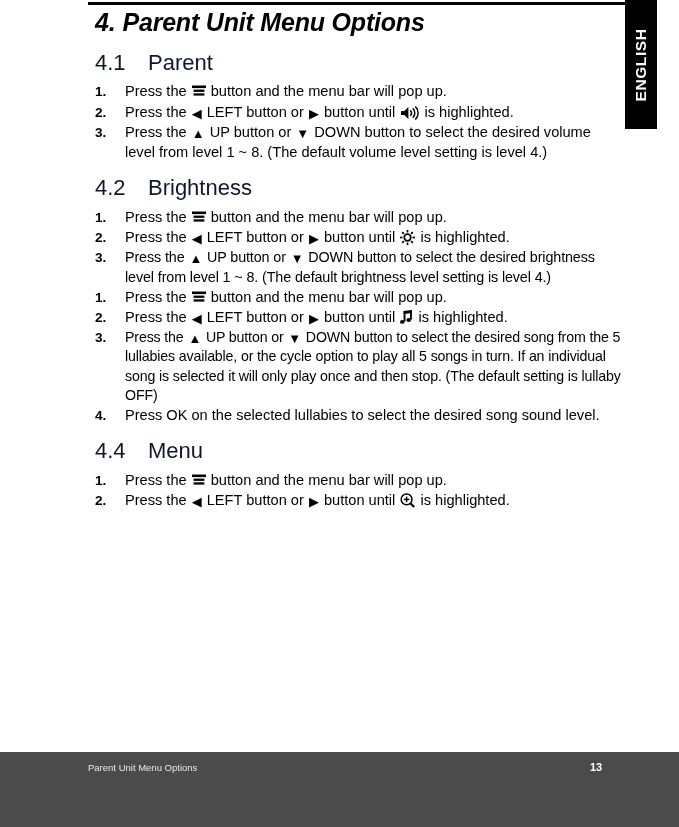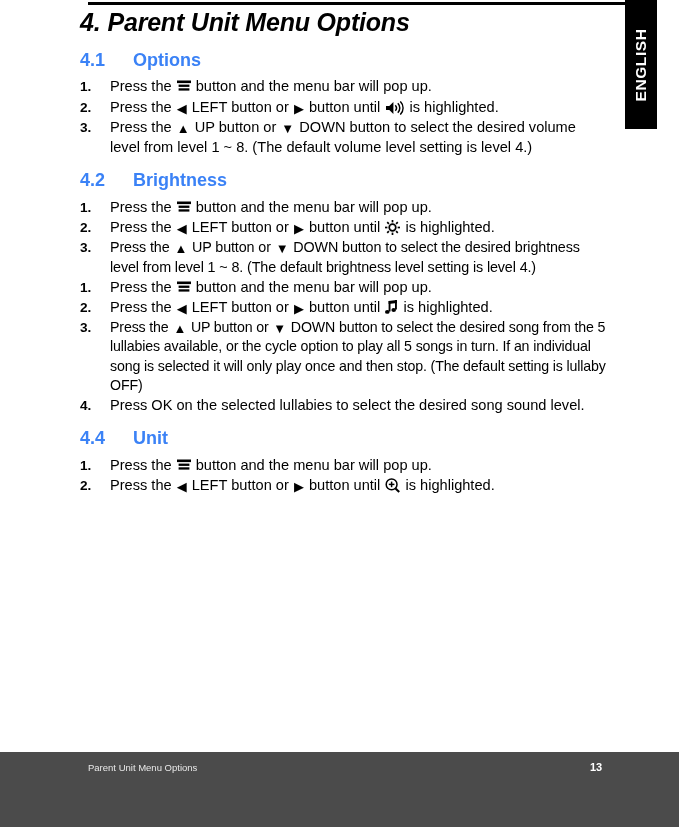--- a/index.html
+++ b/index.html
@@ -48,41 +48,41 @@
     color: #ffffff;
     font-size: 15.5px;
     font-weight: bold;
     letter-spacing: 0.6px;
     font-family: "Liberation Sans", sans-serif;
   }
 
   
   .content {
     position: absolute;
-    left: 80px;
+    left: 95px;
     top: 8px;
     width: 528px;
   }
 
   h1.chapter {
     font-size: 25px;
     font-weight: bold;
     font-style: italic;
     letter-spacing: -0.2px;
     color: #000000;
     line-height: 1.15;
     margin: 0 0 6px 0;
     white-space: nowrap;
   }
   h1.chapter .num { margin-right: 7px; }
 
   h2.section {
-    font-size: 18px;
-    font-weight: bold;
-    color: #3b82f6;
+    font-size: 22px;
+    font-weight: normal;
+    color: #0f172a;
     margin: 12px 0 6px 0;
     display: flex;
     line-height: 1.25;
   }
   h2.section .sec-num { width: 53px; flex: 0 0 53px; }
   h2.section .sec-title { }
 
   ol.steps {
     list-style: none;
     margin: 0;
@@ -165,21 +165,21 @@
 
   <div class="content">
 
     <h1 class="chapter">
       <span class="num">4.</span><span>Parent Unit Menu Options</span>
     </h1>
 
     <div id="sections-root">
         <h2 class="section">
           <span class="sec-num">4.1</span>
-          <span class="sec-title">Options</span>
+          <span class="sec-title">Parent</span>
         </h2>
         <ol class="steps">
           <li>
             <span class="marker">1.</span>
             <span class="body">Press the <span class="ico" style="vertical-align: -1px;"><svg width="14" height="13" viewBox="0 0 14 13">
                   <rect x="0" y="1.5" width="14" height="2.6" fill="#000"></rect>
                   <rect x="1.6" y="5.6" width="10.8" height="2.3" fill="#000"></rect>
                   <rect x="1.6" y="9.3" width="10.8" height="2.3" fill="#000"></rect>
                 </svg></span> button and the menu bar will pop up.</span>
           </li>
@@ -254,21 +254,21 @@
             <span class="marker">3.</span>
             <span class="body">Press the <span class="tri">▲</span> UP button or <span class="tri">▼</span> DOWN button to select the desired song from the 5 lullabies available, or the cycle option to play all 5 songs in turn. If an individual song is selected it will only play once and then stop. (The default setting is lullaby OFF)</span>
           </li>
           <li>
             <span class="marker">4.</span>
             <span class="body">Press <b>OK</b> on the selected lullabies to select the desired song sound level.</span>
           </li>
         </ol>
         <h2 class="section">
           <span class="sec-num">4.4</span>
-          <span class="sec-title">Unit</span>
+          <span class="sec-title">Menu</span>
         </h2>
         <ol class="steps">
           <li>
             <span class="marker">1.</span>
             <span class="body">Press the <span class="ico" style="vertical-align: -1px;"><svg width="14" height="13" viewBox="0 0 14 13">
                   <rect x="0" y="1.5" width="14" height="2.6" fill="#000"></rect>
                   <rect x="1.6" y="5.6" width="10.8" height="2.3" fill="#000"></rect>
                   <rect x="1.6" y="9.3" width="10.8" height="2.3" fill="#000"></rect>
                 </svg></span> button and the menu bar will pop up.</span>
           </li>

